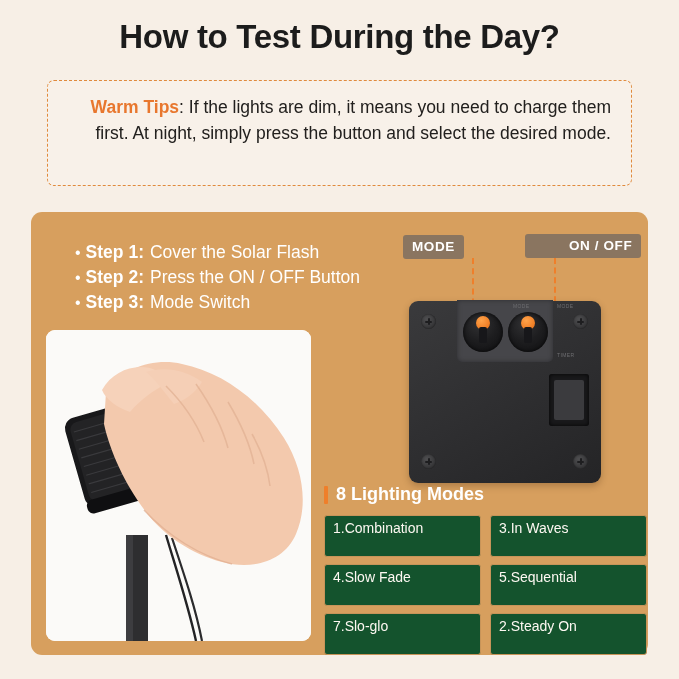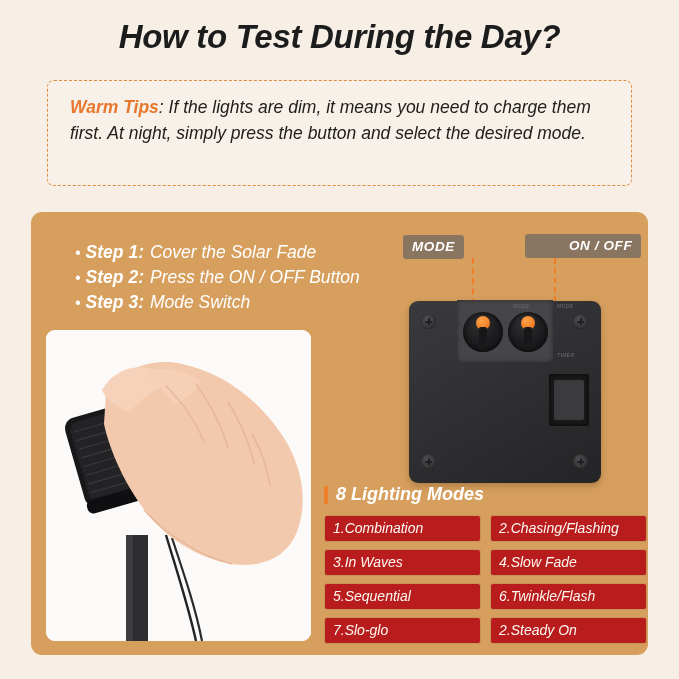--- a/index.html
+++ b/index.html
@@ -11,21 +11,20 @@
     height: 679px;
     background: #f7efe6;
     font-family: "Liberation Sans", sans-serif;
     overflow: hidden;
     position: relative;
   }
   .page {
     position: relative;
     width: 679px;
     height: 679px;
-    font-style: italic;
   }
 
   
   .title {
     position: absolute;
     left: 0;
     top: 18px;
     width: 679px;
     text-align: center;
     font-size: 33px;
@@ -45,20 +44,21 @@
     box-sizing: border-box;
     border: 1.5px dashed #e08a3c;
     border-radius: 7px;
     background: #f8f1e9;
     padding: 14px 20px 0 22px;
   }
   .tips-text {
     font-size: 17.5px;
     line-height: 25.5px;
     color: #22201e;
+    text-align: right;
   }
   .tips-label {
     color: #e8772e;
     font-weight: bold;
   }
 
   
   .card {
     position: absolute;
     left: 31px;
@@ -263,23 +263,23 @@
     color: #ffffff;
     white-space: nowrap;
   }
   .modes-grid {
     display: grid;
     grid-template-columns: 157px 157px;
     gap: 7px 9px;
   }
   .mode-cell {
     box-sizing: border-box;
-    height: 27px;
+    height: 42px;
     line-height: 25px;
-    background: #b91c1c;
+    background: #14532d;
     border: 1px solid #c79459;
     border-radius: 3px;
     color: #fdf8f2;
     font-size: 14px;
     padding-left: 8px;
     white-space: nowrap;
     overflow: hidden;
   }
 </style>
 </head>
@@ -294,21 +294,21 @@
       <span class="tips-label">Warm Tips</span><span>:</span><span> If the lights are dim, it means you need to charge them first. At night, simply press the button and select the desired mode.</span>
     </div>
   </div>
 
   <div class="card">
 
     <div class="steps">
       <div class="step-row">
         <span class="step-bullet">•</span>
         <span class="step-key">Step 1:</span>
-        <span class="step-val">Cover the Solar Fade</span>
+        <span class="step-val">Cover the Solar Flash</span>
       </div>
       <div class="step-row">
         <span class="step-bullet">•</span>
         <span class="step-key">Step 2:</span>
         <span class="step-val">Press the ON / OFF Button</span>
       </div>
       <div class="step-row">
         <span class="step-bullet">•</span>
         <span class="step-key">Step 3:</span>
         <span class="step-val">Mode Switch</span>
@@ -391,24 +391,22 @@
       </svg>
     </div>
 
     <div class="modes">
       <div class="modes-head">
         <div class="modes-bar"></div>
         <div class="modes-title">8 Lighting Modes</div>
       </div>
       <div class="modes-grid">
         <div class="mode-cell">1.Combination</div>
-        <div class="mode-cell">2.Chasing/Flashing</div>
         <div class="mode-cell">3.In Waves</div>
         <div class="mode-cell">4.Slow Fade</div>
         <div class="mode-cell">5.Sequential</div>
-        <div class="mode-cell">6.Twinkle/Flash</div>
         <div class="mode-cell">7.Slo-glo</div>
         <div class="mode-cell">2.Steady On</div>
       </div>
     </div>
 
   </div>
 </div>
 
 </body></html>

